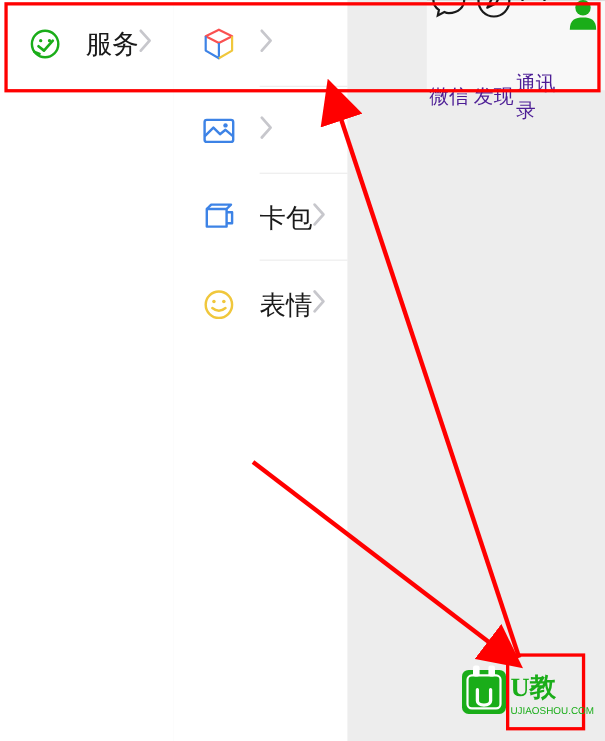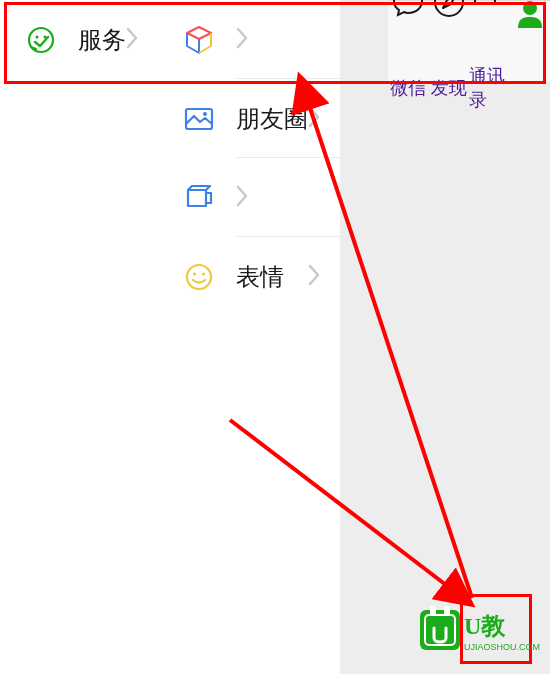--- a/index.html
+++ b/index.html
@@ -155,36 +155,36 @@
     </div>
 
     <div class="list-item">
       <span class="icon-wrap">
         <svg width="32" height="32" viewBox="0 0 32 32">
           <rect x="3" y="6" width="26" height="20" rx="2" fill="none" stroke="#3d83e6" stroke-width="2.2"></rect>
           <path d="M3 21 L11 13 L17 19 L22 15 L29 21" fill="none" stroke="#3d83e6" stroke-width="2.2" stroke-linejoin="round"></path>
           <circle cx="22" cy="11" r="2" fill="#3d83e6"></circle>
         </svg>
       </span>
-      <span class="label">朋友圈</span>
       <span class="chevron">
         <svg width="12" height="22" viewBox="0 0 12 22">
             <path d="M2 2 L10 11 L2 20" stroke="#c7c7cc" stroke-width="2.5" fill="none" stroke-linecap="round" stroke-linejoin="round"></path>
           </svg>
       </span>
     </div>
 
     <div class="list-item">
       <span class="icon-wrap">
         <svg width="32" height="32" viewBox="0 0 32 32">
           <path d="M5 8 L23 8 L23 24 L5 24 Z" fill="none" stroke="#3d83e6" stroke-width="2.2" stroke-linejoin="round"></path>
           <path d="M23 11 L28 11 L28 21 L23 21" fill="none" stroke="#3d83e6" stroke-width="2.2" stroke-linejoin="round"></path>
           <path d="M5 8 L9 4 L27 4 L23 8" fill="none" stroke="#3d83e6" stroke-width="2.2" stroke-linejoin="round"></path>
         </svg>
       </span>
+      <span class="label">卡包</span>
       <span class="chevron">
         <svg width="12" height="22" viewBox="0 0 12 22">
             <path d="M2 2 L10 11 L2 20" stroke="#c7c7cc" stroke-width="2.5" fill="none" stroke-linecap="round" stroke-linejoin="round"></path>
           </svg>
       </span>
     </div>
 
     <div class="list-item">
       <span class="icon-wrap">
         <svg width="32" height="32" viewBox="0 0 32 32">

